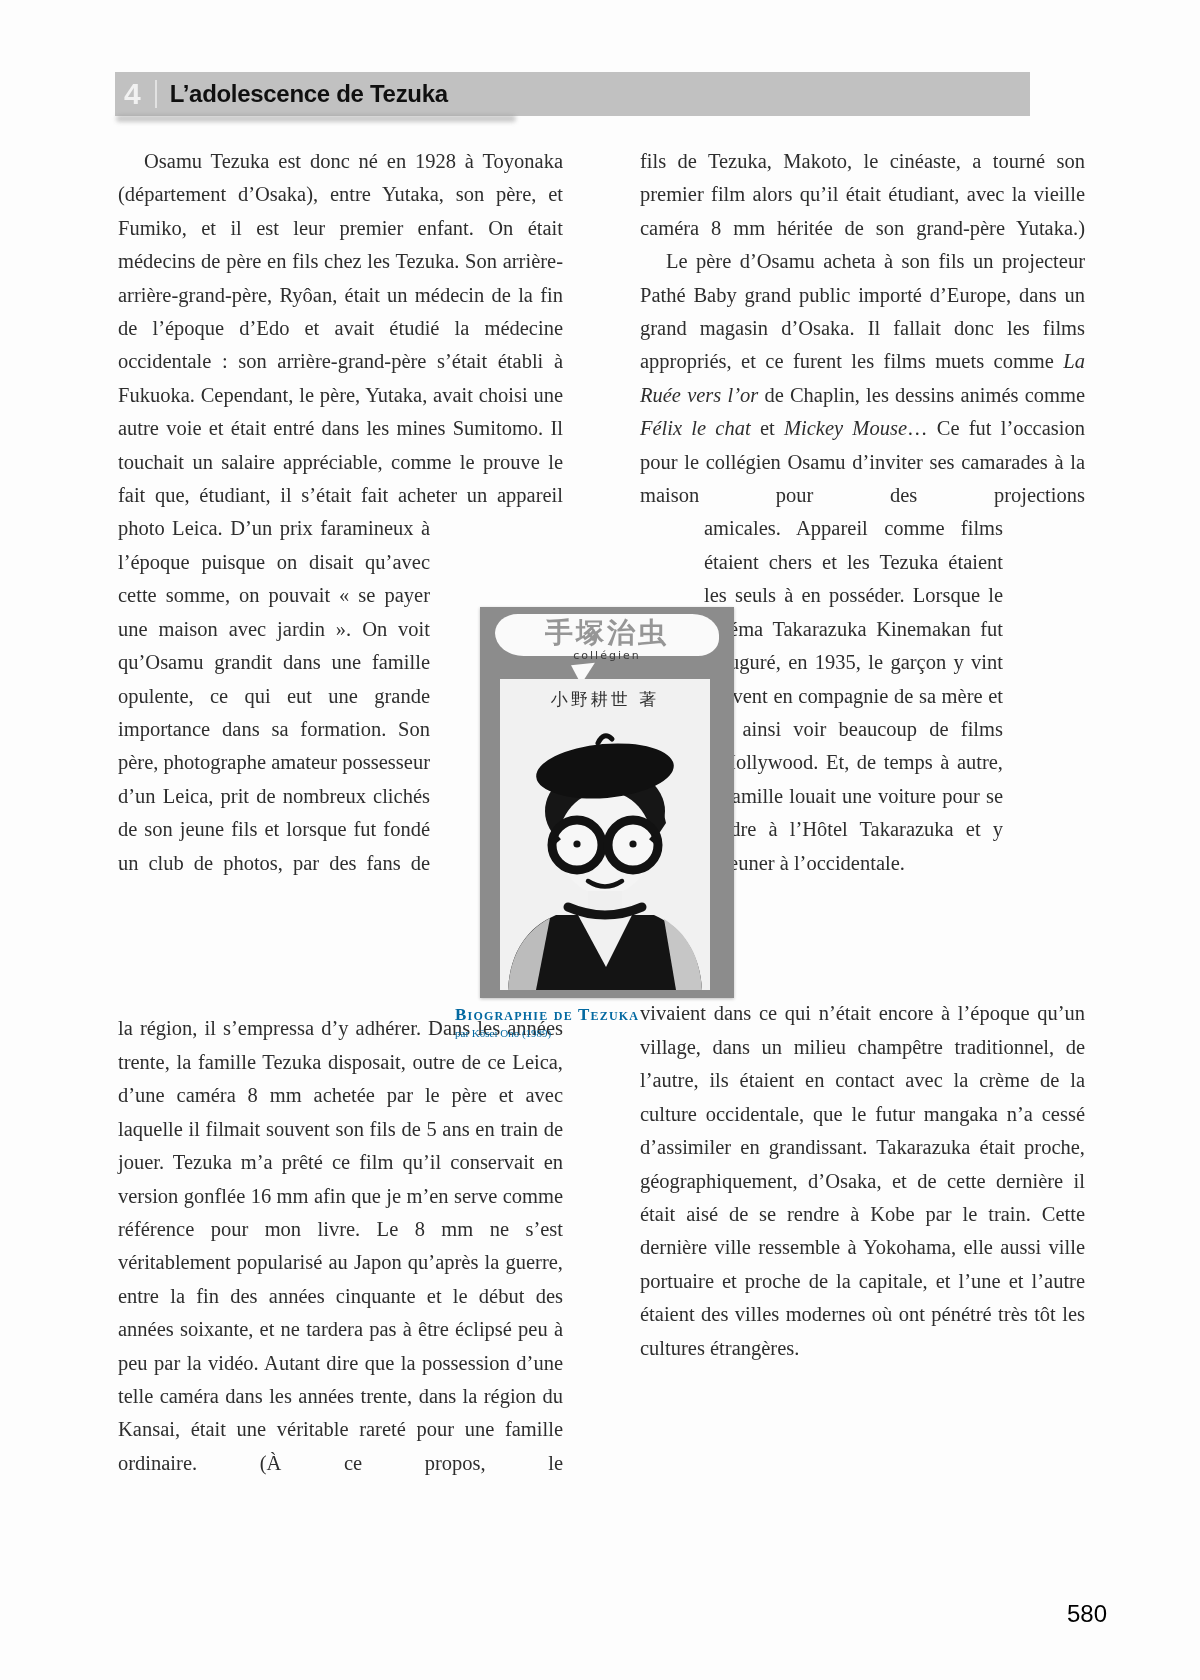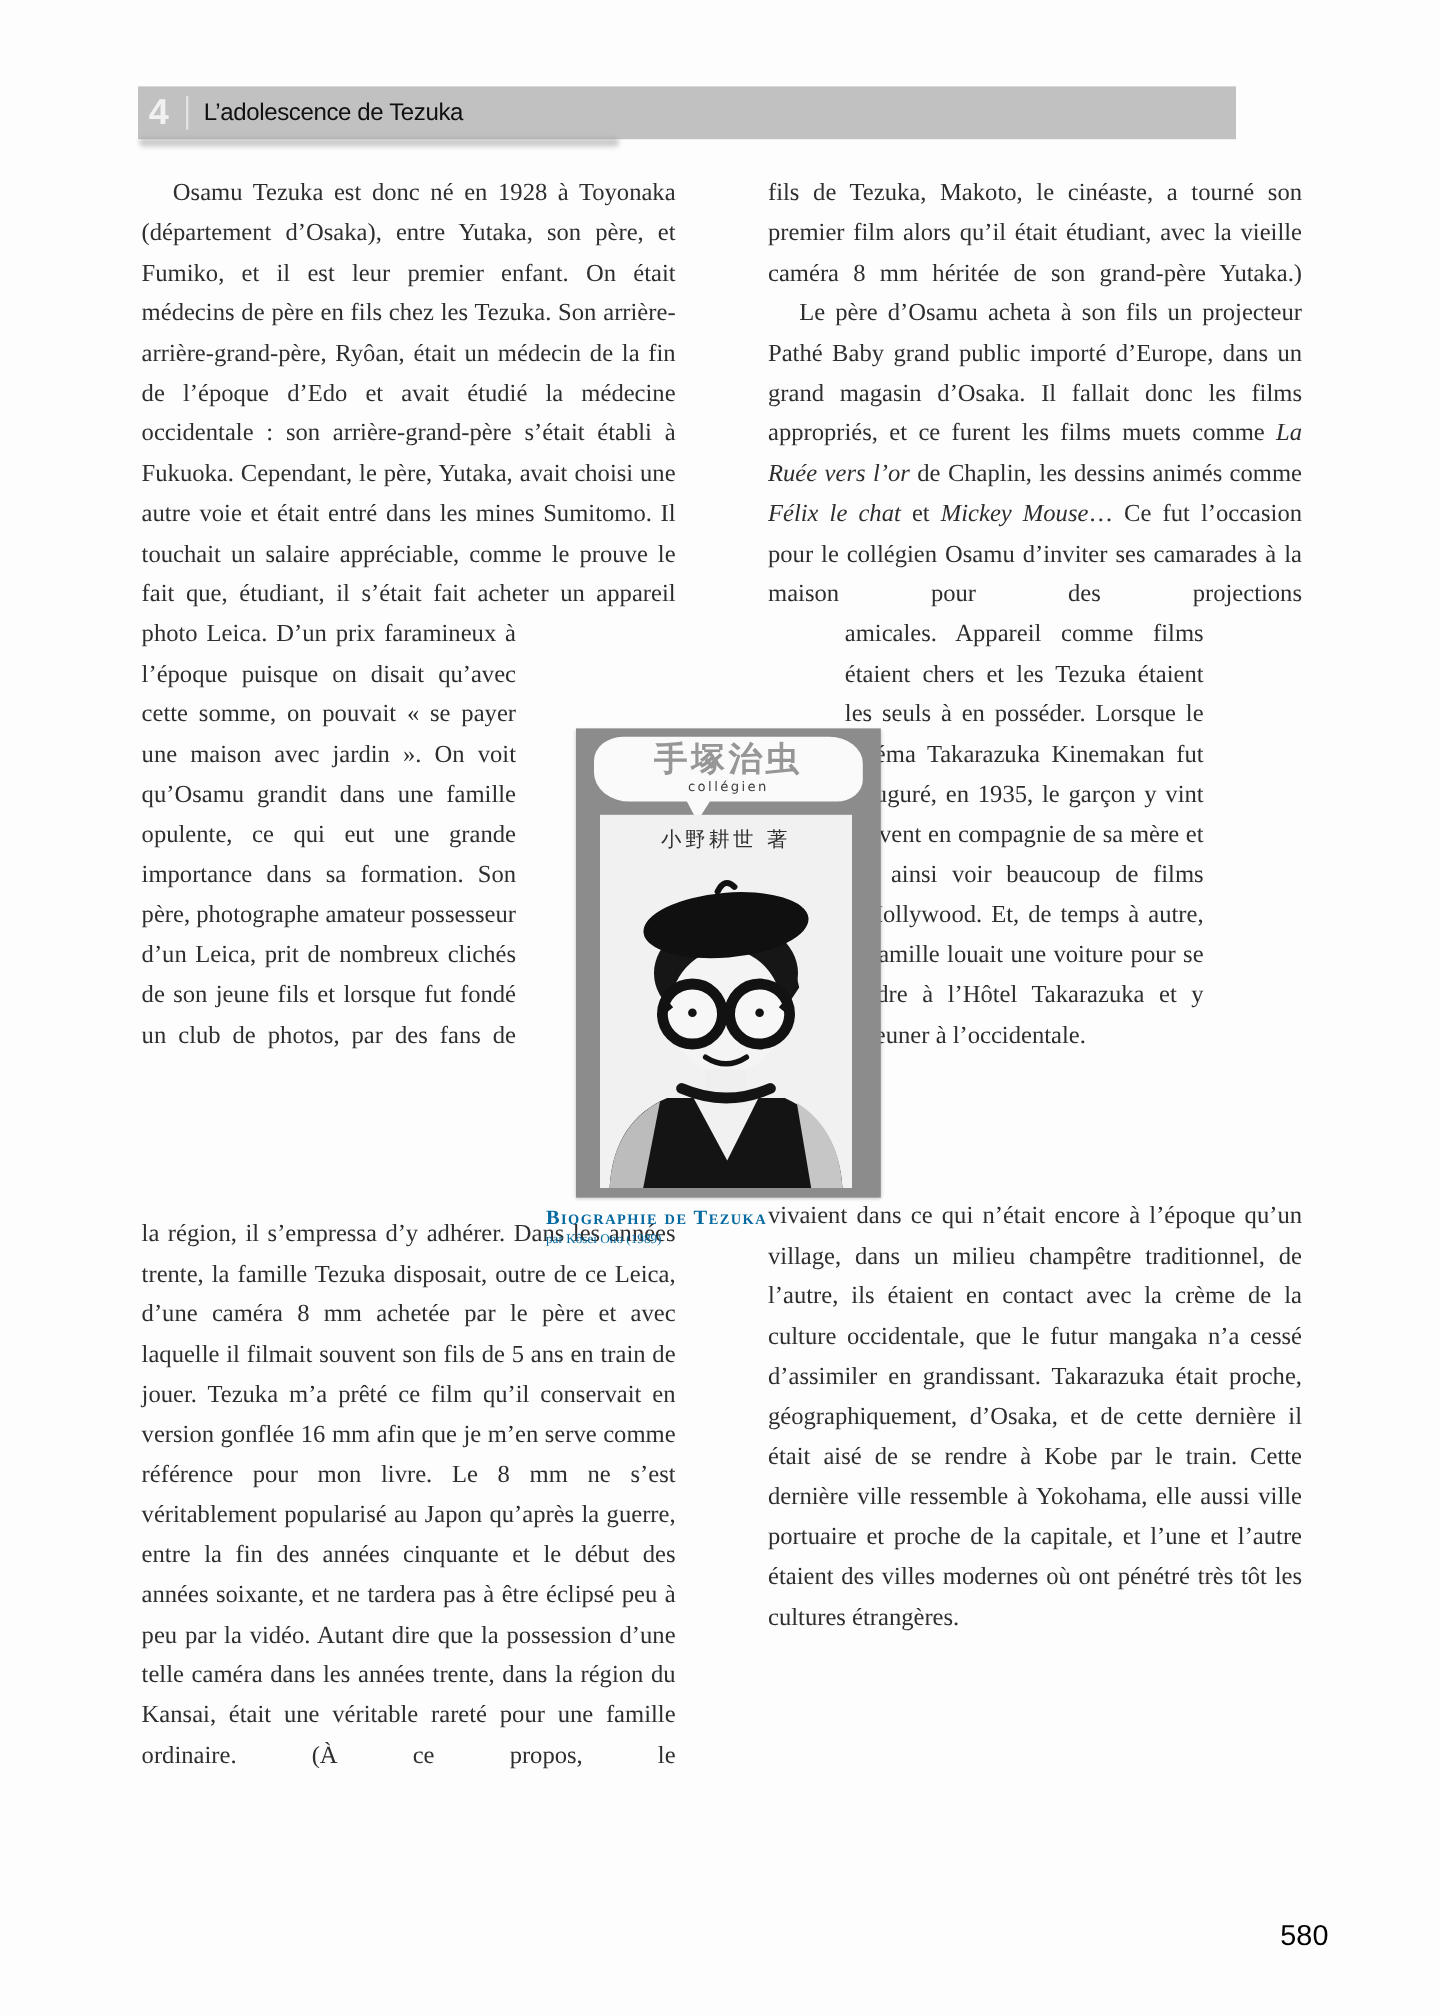--- a/index.html
+++ b/index.html
@@ -30,22 +30,22 @@
     color: #f1f1f1;
   }
   .band-divider {
     width: 2px; height: 28px;
     background: #e2e2e2;
     margin: 0 13px 0 14px;
   }
   .chapter-title {
     margin: 0;
     font-family: "Liberation Sans", sans-serif;
-    font-weight: 400;
-    font-size: 20px;
+    font-weight: 700;
+    font-size: 24px;
     color: #101010;
     letter-spacing: -0.3px;
   }
   .band-smudge {
     position: absolute;
     left: 116px; top: 115px;
     width: 400px; height: 7px;
     background: #969696;
     opacity: .5;
     filter: blur(2px);
@@ -79,21 +79,21 @@
   .cover {
     position: absolute;
     left: 480px; top: 607px;
     width: 254px; height: 391px;
     background: #8c8c8c;
     box-shadow: 0 1px 3px rgba(0,0,0,.25);
   }
   .cover-bubble {
     position: absolute;
     left: 15px; top: 7px;
-    width: 224px; height: 54px;
+    width: 224px; height: 42px;
     background: #fafafa;
     border-radius: 24px 28px 22px 30px / 20px 22px 18px 24px;
   }
   .bubble-tail {
     position: absolute;
     left: 92px; top: 57px;
     width: 0; height: 0;
     border-left: 8px solid transparent;
     border-right: 16px solid transparent;
     border-top: 20px solid #fafafa;

